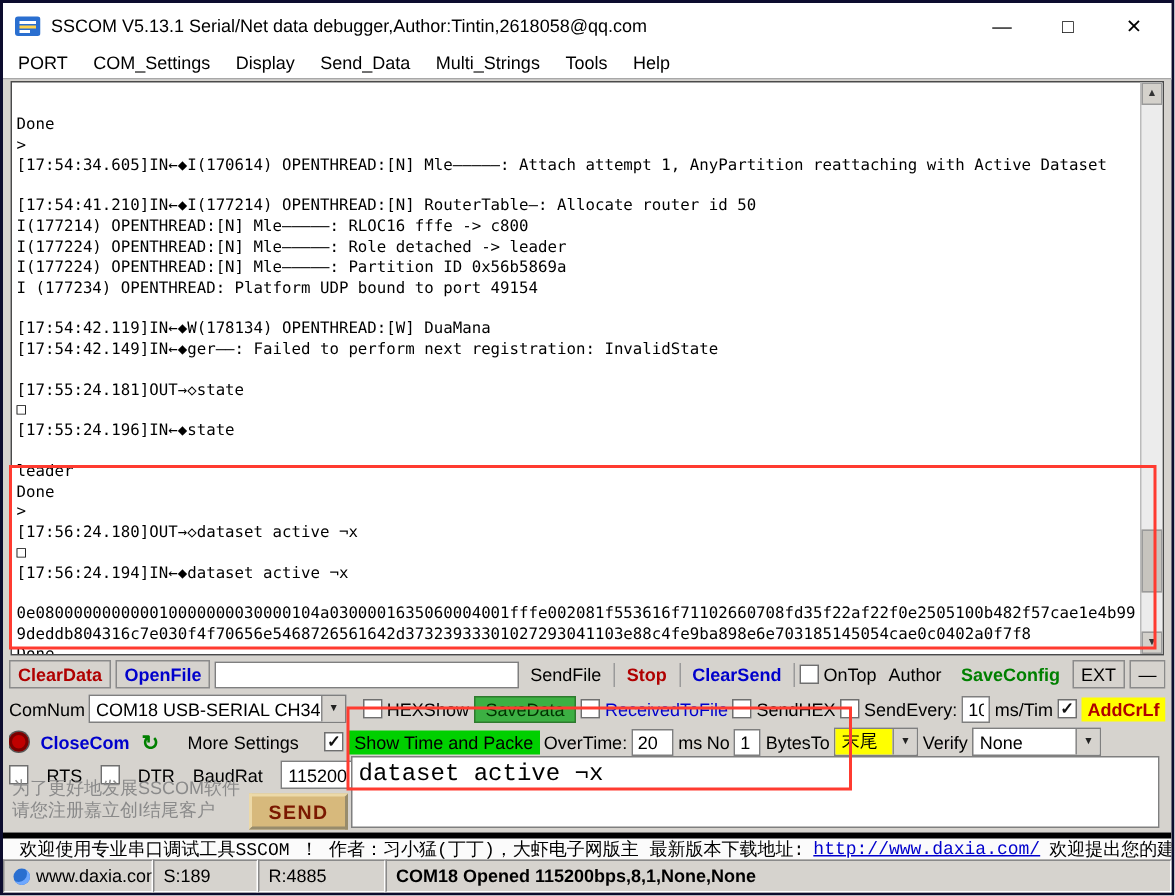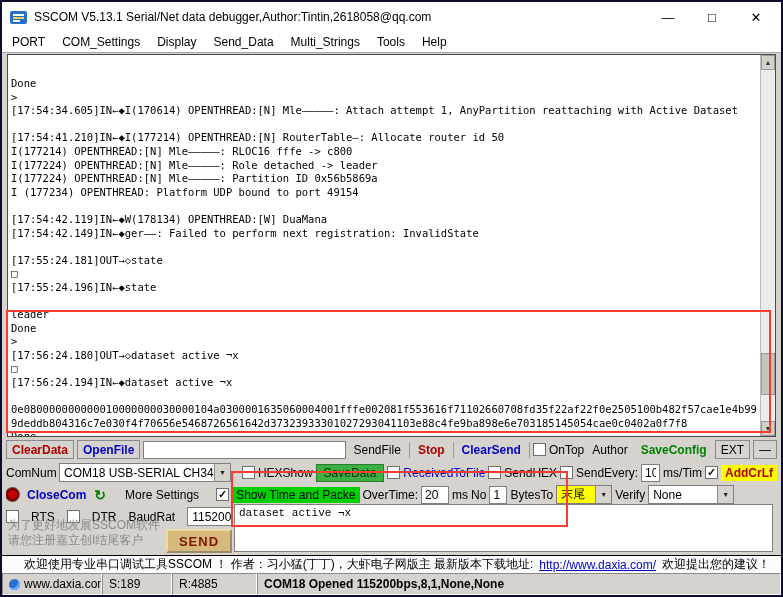--- a/index.html
+++ b/index.html
@@ -41,26 +41,26 @@
   .combo .arr { width:16px; background:#d6d3ce; border-left:1px solid #8a8a8a; display:flex; align-items:center; justify-content:center; font-size:7px; color:#222; }
   .cb { width:13px; height:13px; background:#fff; border:1px solid #6f6f6f; flex:0 0 auto; display:inline-flex; align-items:center; justify-content:center; font-size:11px; color:#111; font-weight:bold; }
   .cb.checked::after { content:"✓"; }
   .chip-green { background:#00d000; color:#000; padding:1px 4px; white-space:nowrap; }
   .chip-yellow { background:#ffff00; color:#b00000; font-weight:bold; padding:1px 4px; white-space:nowrap; }
   .savedata { background:#3cb043; border:1px solid #2d7a2d; color:#003300; padding:1px 7px; white-space:nowrap; }
   .light { width:13px; height:13px; border-radius:50%; background:#c00000; box-shadow:inset 0 0 0 2px #7a0000, 0 0 0 1px #555; flex:0 0 auto; }
   .recycle { color:#008000; font-weight:bold; font-size:14px; }
 
   
-  .send-area { position:absolute; left:232px; top:502px; width:539px; height:48px; background:#fff; border:1px solid #7f7f7f; font-family:"Liberation Mono","DejaVu Sans Mono",monospace; font-size:11px; padding:2px 4px; white-space:pre-line; color:#000; }
+  .send-area { position:absolute; left:232px; top:502px; width:539px; height:48px; background:#fff; border:1px solid #7f7f7f; font-family:"Liberation Mono","DejaVu Sans Mono",monospace; font-size:16px; padding:2px 4px; white-space:pre-line; color:#000; }
   .promo { position:absolute; left:6px; top:516px; width:158px; font-size:12px; line-height:15px; color:#8a8a8a; white-space:nowrap; overflow:hidden; }
   .send-btn { position:absolute; left:164px; top:527px; width:66px; height:24px; background:#d7b97c; border:2px outset #ecd9a8; color:#7a1800; font-weight:bold; font-size:13px; letter-spacing:1px; display:flex; align-items:center; justify-content:center; }
 
   
-  .adbar { position:absolute; left:0; top:553px; right:0; height:18px; background:#fbfbfb; border-top:1px solid #000000; display:flex; align-items:center; gap:6px; padding:0 22px; font-size:12px; color:#000; white-space:nowrap; overflow:hidden; }
+  .adbar { position:absolute; left:0; top:553px; right:0; height:18px; background:#fbfbfb; border-top:4px solid #000000; display:flex; align-items:center; gap:6px; padding:0 11px; font-size:12px; color:#000; white-space:nowrap; overflow:hidden;font-family:Liberation Mono, monospace; }
   .adbar .url { color:#0000cc; text-decoration:underline; }
 
   
   .statusbar { position:absolute; left:0; top:571px; right:0; height:22px; background:#d6d3ce; display:flex; font-size:12px; color:#000; }
   .seg { border:1px solid; border-color:#8a8a8a #fff #fff #8a8a8a; display:flex; align-items:center; padding:0 6px; gap:4px; white-space:nowrap; overflow:hidden; }
   .seg1 { width:100px; } .seg2 { width:70px; } .seg3 { width:85px; } .seg4 { flex:1; font-weight:bold; }
   .globe { width:11px; height:11px; border-radius:50%; background:#2a6fd0; box-shadow:inset -2px -2px 0 #6fa8ff; flex:0 0 auto; }
 
   
   .anno { position:absolute; border:2px solid #ff3b30; pointer-events:none; z-index:50; background:transparent; }

